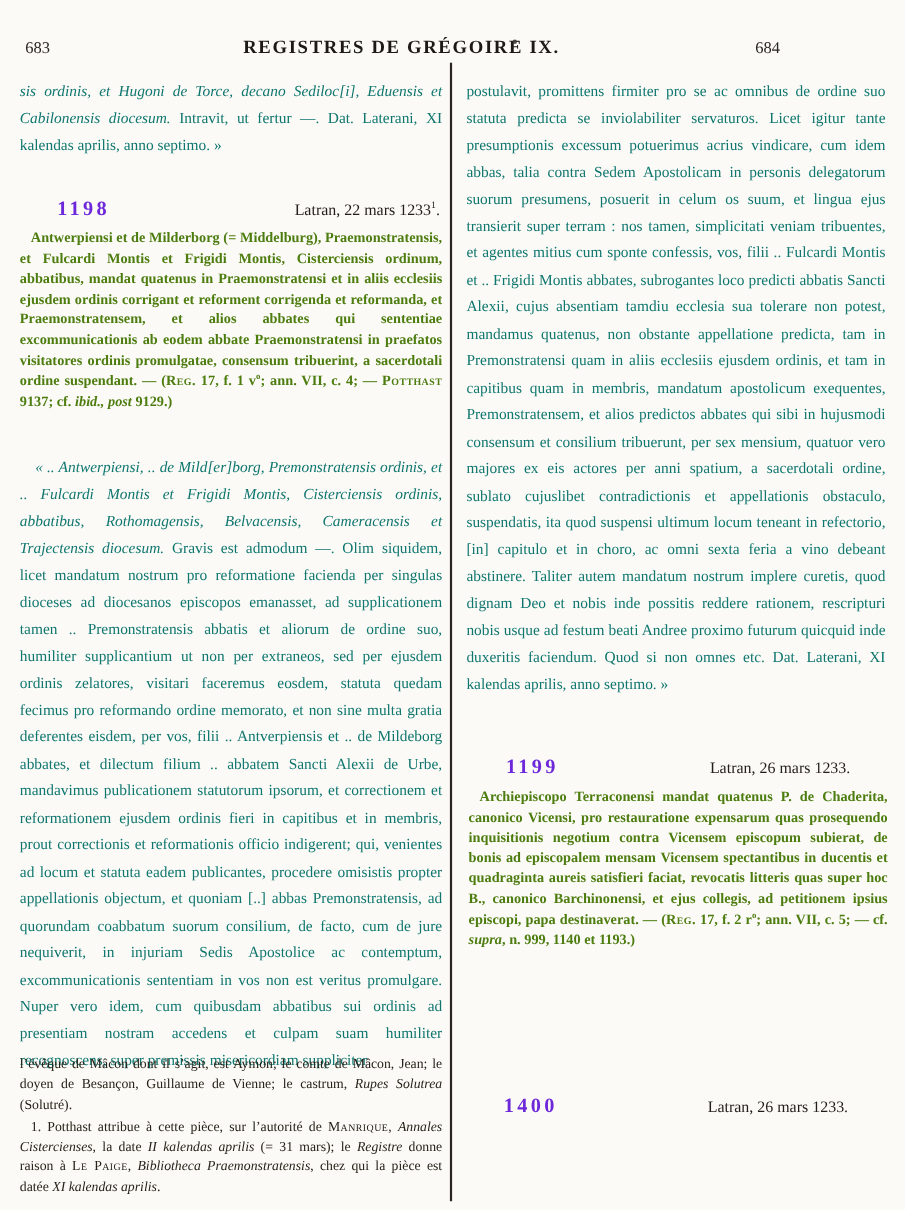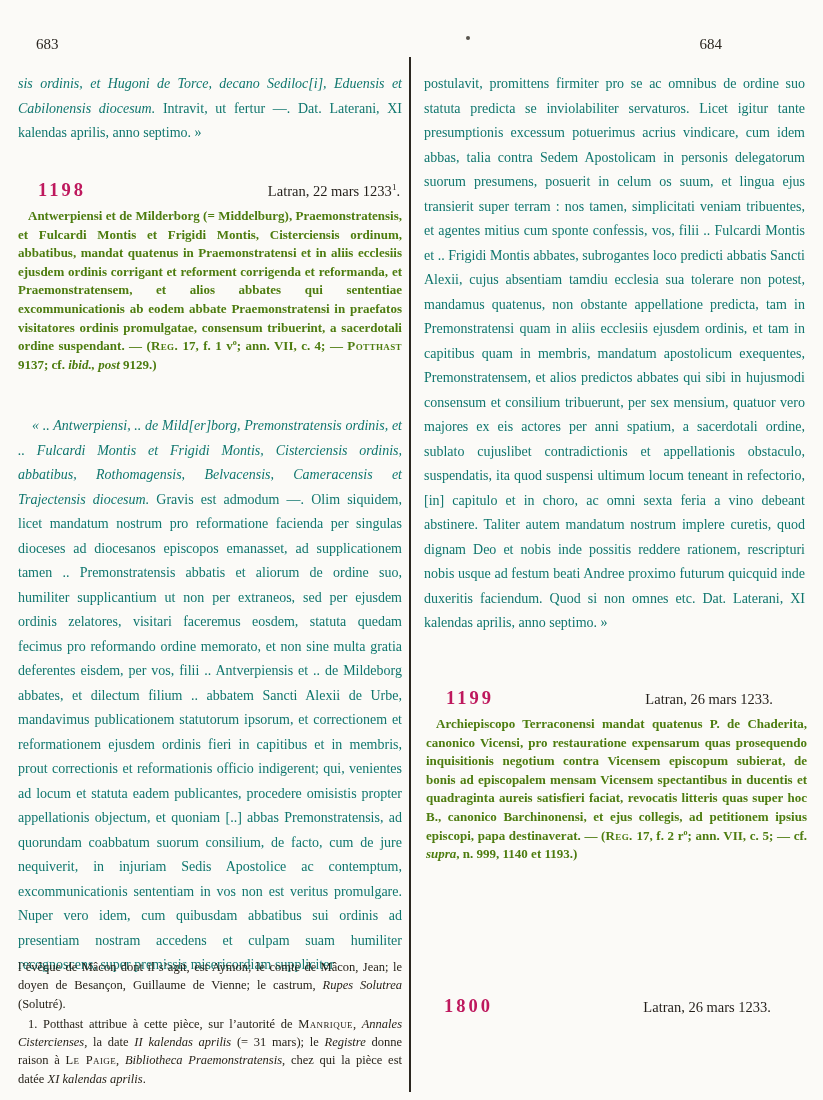--- a/index.html
+++ b/index.html
@@ -2,21 +2,21 @@
 <html><head>
 <meta charset="utf-8">
 <style>
   html,body{margin:0;padding:0;}
   body{
     width:823px;height:1100px;position:relative;overflow:hidden;
     background:#fbfaf7;color:#211e1a;
     font-family:"Liberation Serif","DejaVu Serif",serif;
   }
   
-  .page-header{position:absolute;top:30px;left:16px;width:724px;height:30px;}
+  .page-header{position:absolute;top:30px;left:3px;width:724px;height:30px;}
   .pageno{position:absolute;top:6px;font-size:15px;color:#2a2620;}
   .pageno.left{left:20px;}
   .pageno.right{right:18px;}
   .header-title{
     position:absolute;top:3px;left:0;width:100%;text-align:center;
     font-size:17px;font-weight:bold;letter-spacing:1.5px;color:#1d1a16;
   }
   .speck{position:absolute;left:466px;top:36px;width:4px;height:4px;border-radius:50%;
     background:#3a362f;opacity:.85;}
   
@@ -31,38 +31,39 @@
   .summary{font-size:13px;line-height:18.6px;font-weight:bold;color:#4d7c0f;
     text-indent:10px;}
   .footnote{font-size:12.5px;line-height:18.3px;color:#262219;}
   .footnote.num{text-indent:10px;}
   
   .entry-1198{position:absolute;left:0;top:108px;width:384px;}
   .footnote-block{position:absolute;left:0;top:886px;width:384px;}
   .entry-1199{position:absolute;left:2px;top:616px;width:381px;}
   .entry-1200{position:absolute;left:0;top:924px;width:381px;}
   .entry-heading{display:flex;align-items:baseline;margin-bottom:6px;}
-  .entry-number{font-weight:bold;font-size:18.5px;letter-spacing:3px;color:#be185d;
-    margin-left:20px;}
+  .entry-number{font-weight:bold;font-size:18.5px;letter-spacing:3px;color:#6d28d9;
+    margin-left:34px;}
   .entry-date{margin-left:auto;font-size:14.5px;color:#221e19;}
   .flush .entry-date{margin-right:2px;}
   .inset .entry-date{margin-right:34px;}
   .quote{margin-top:40px;}
   .quote-1199{margin-top:26px;}
   .fn + .fn{margin-top:2px;}
   
   .seg-i{font-style:italic;}
   .seg-sc{font-variant:small-caps;letter-spacing:.4px;}
   .seg-sup{vertical-align:super;font-sizeределение:.6em;font-size:.62em;line-height:0;}
 </style>
 </head>
 <body>
 
 <div class="page-header">
   <span class="pageno left">683</span>
+  <div class="header-title">REGISTRES DE GRÉGOIRE IX.</div>
   <span class="pageno right">684</span>
 </div>
 <div class="speck"></div>
 <div class="divider"></div>
 
 <div class="col col-left">
   <p class="body-text"><span class="seg-i">sis ordinis, et Hugoni de Torce, decano Sediloc[i], Eduensis et Cabilonensis diocesum.</span><span> Intravit, ut fertur —. Dat. Laterani, XI kalendas aprilis, anno septimo. »</span></p>
 
   <div class="entry-1198">
     <div class="entry-heading flush">
@@ -85,17 +86,17 @@
   <div class="entry-1199">
     <div class="entry-heading inset">
       <span class="entry-number">1199</span>
       <span class="entry-date">Latran, 26 mars 1233.</span>
     </div>
     <p class="summary"><span>Archiepiscopo Terraconensi mandat quatenus P. de Chaderita, canonico Vicensi, pro restauratione expensarum quas prosequendo inquisitionis negotium contra Vicensem episcopum subierat, de bonis ad episcopalem mensam Vicensem spectantibus in ducentis et quadraginta aureis satisfieri faciat, revocatis litteris quas super hoc B., canonico Barchinonensi, et ejus collegis, ad petitionem ipsius episcopi, papa destinaverat. — (</span><span class="seg-sc">Reg.</span><span> 17, f. 2 r</span><span class="seg-sup">o</span><span>; ann. VII, c. 5; — cf. </span><span class="seg-i">supra</span><span>, n. 999, 1140 et 1193.)</span></p>
   </div>
 
   <div class="entry-1200">
     <div class="entry-heading inset">
-      <span class="entry-number">1800</span>
+      <span class="entry-number">1400</span>
       <span class="entry-date">Latran, 26 mars 1233.</span>
     </div>
   </div>
 </div>
 
 </body></html>

